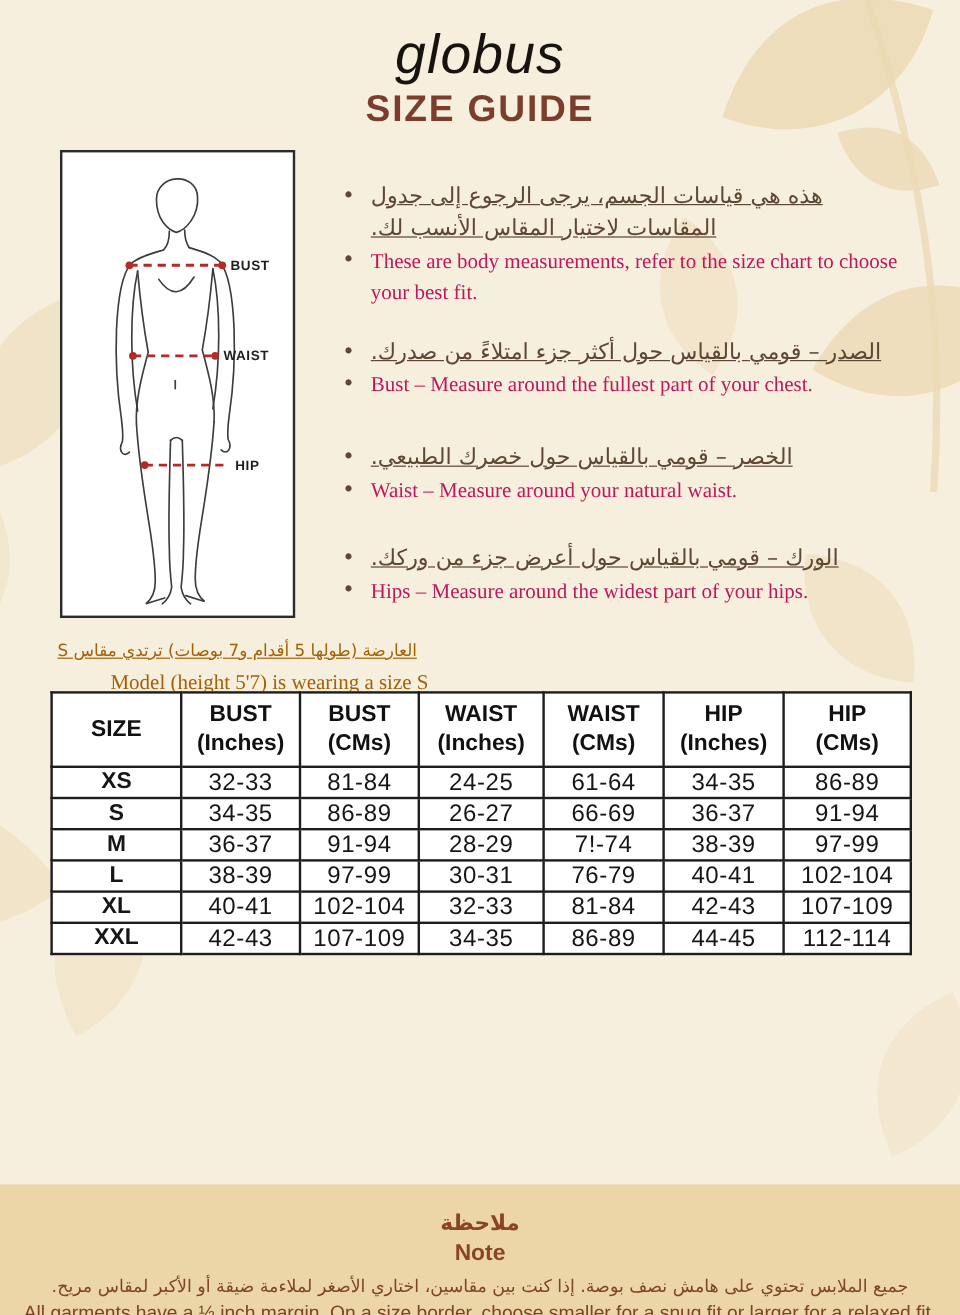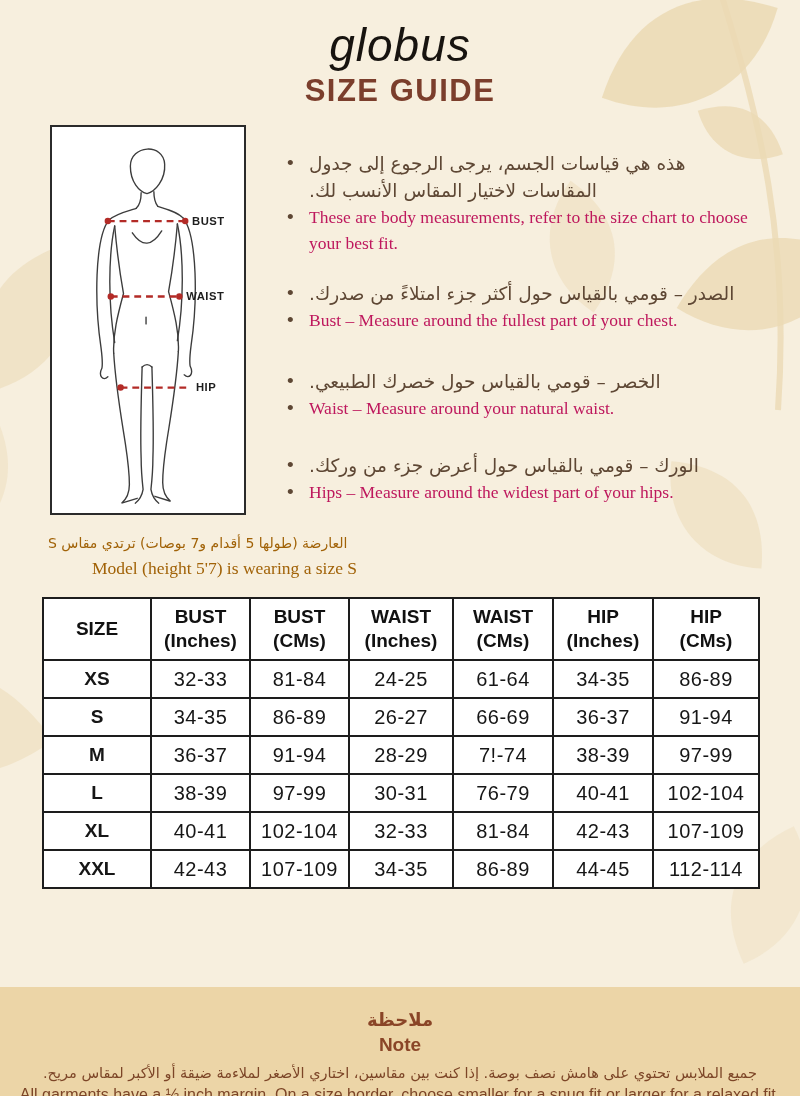--- a/index.html
+++ b/index.html
@@ -29,47 +29,48 @@
   .bullet-group.g3 { margin-bottom: 31px; }
   .bullet-line { position: relative; padding-left: 25px; }
   .bullet-line .dot {
     position: absolute; left: 3px; top: 0;
     color: #5E4734; font-size: 19px; line-height: 26px;
   }
   .ar-text {
     direction: rtl; text-align: left; unicode-bidi: isolate;
     color: #5E4734; font-size: 18.5px; line-height: 27px;
     font-family: "DejaVu Sans", sans-serif;
+    text-decoration: underline;
   }
   .en-text {
     color: #be185d; font-size: 17.5px; line-height: 26px;
     font-family: "Liberation Serif", serif;
   }
   
   .model-note { position: absolute; left: 48px; top: 530px; z-index: 2; }
   .model-note .ar-text { color: #a16207; font-size: 14px; line-height: 26px; }
   .model-note .en-text { color: #a16207; line-height: 25px; margin-left: 44px; }
   
   table.size-table {
-    position: absolute; left: 42px; top: 597px; z-index: 2;
+    position: absolute; left: 42px; top: 576px; z-index: 2;
     border-collapse: collapse; background: #ffffff; table-layout: fixed; width: 716px;
   }
   .size-table th, .size-table td {
     border: 2px solid #1d1d1d; text-align: center; vertical-align: middle; padding: 0;
   }
   .size-table thead tr.hdr-en th {
     height: 62px; font-size: 19px; font-weight: 700; line-height: 24px;
     color: #111; white-space: pre-line;
   }
   .size-table thead tr.hdr-ar th {
     height: 55px; font-size: 15px; font-weight: 700; line-height: 19px;
     color: #111; white-space: pre-line; direction: rtl;
     font-family: "DejaVu Sans", sans-serif;
   }
-  .size-table tbody td { height: 38px; font-size: 20px; color: #161616; letter-spacing: 0.5px; }
+  .size-table tbody td { height: 26px; font-size: 20px; color: #161616; letter-spacing: 0.5px; }
   .size-table tbody td.size-cell { font-weight: 700; font-size: 19px; letter-spacing: 0; }
   
   .note-band {
     position: absolute; left: 0; top: 987px; width: 800px; height: 109px;
     background: #ECD5A7; z-index: 2; text-align: center; padding-top: 21px;
   }
   .note-title-ar { font-size: 18px; font-weight: 700; color: #8A4527; font-family: "DejaVu Sans", sans-serif; line-height: 24px; }
   .note-title-en { font-size: 19px; font-weight: 700; color: #8A4527; line-height: 26px; }
   .note-body-ar { direction: rtl; font-size: 14.5px; color: #7C4527; line-height: 22px; margin-top: 4px; font-family: "DejaVu Sans", sans-serif; }
   .note-body-en { font-size: 16px; color: #7C4527; line-height: 22px; }

